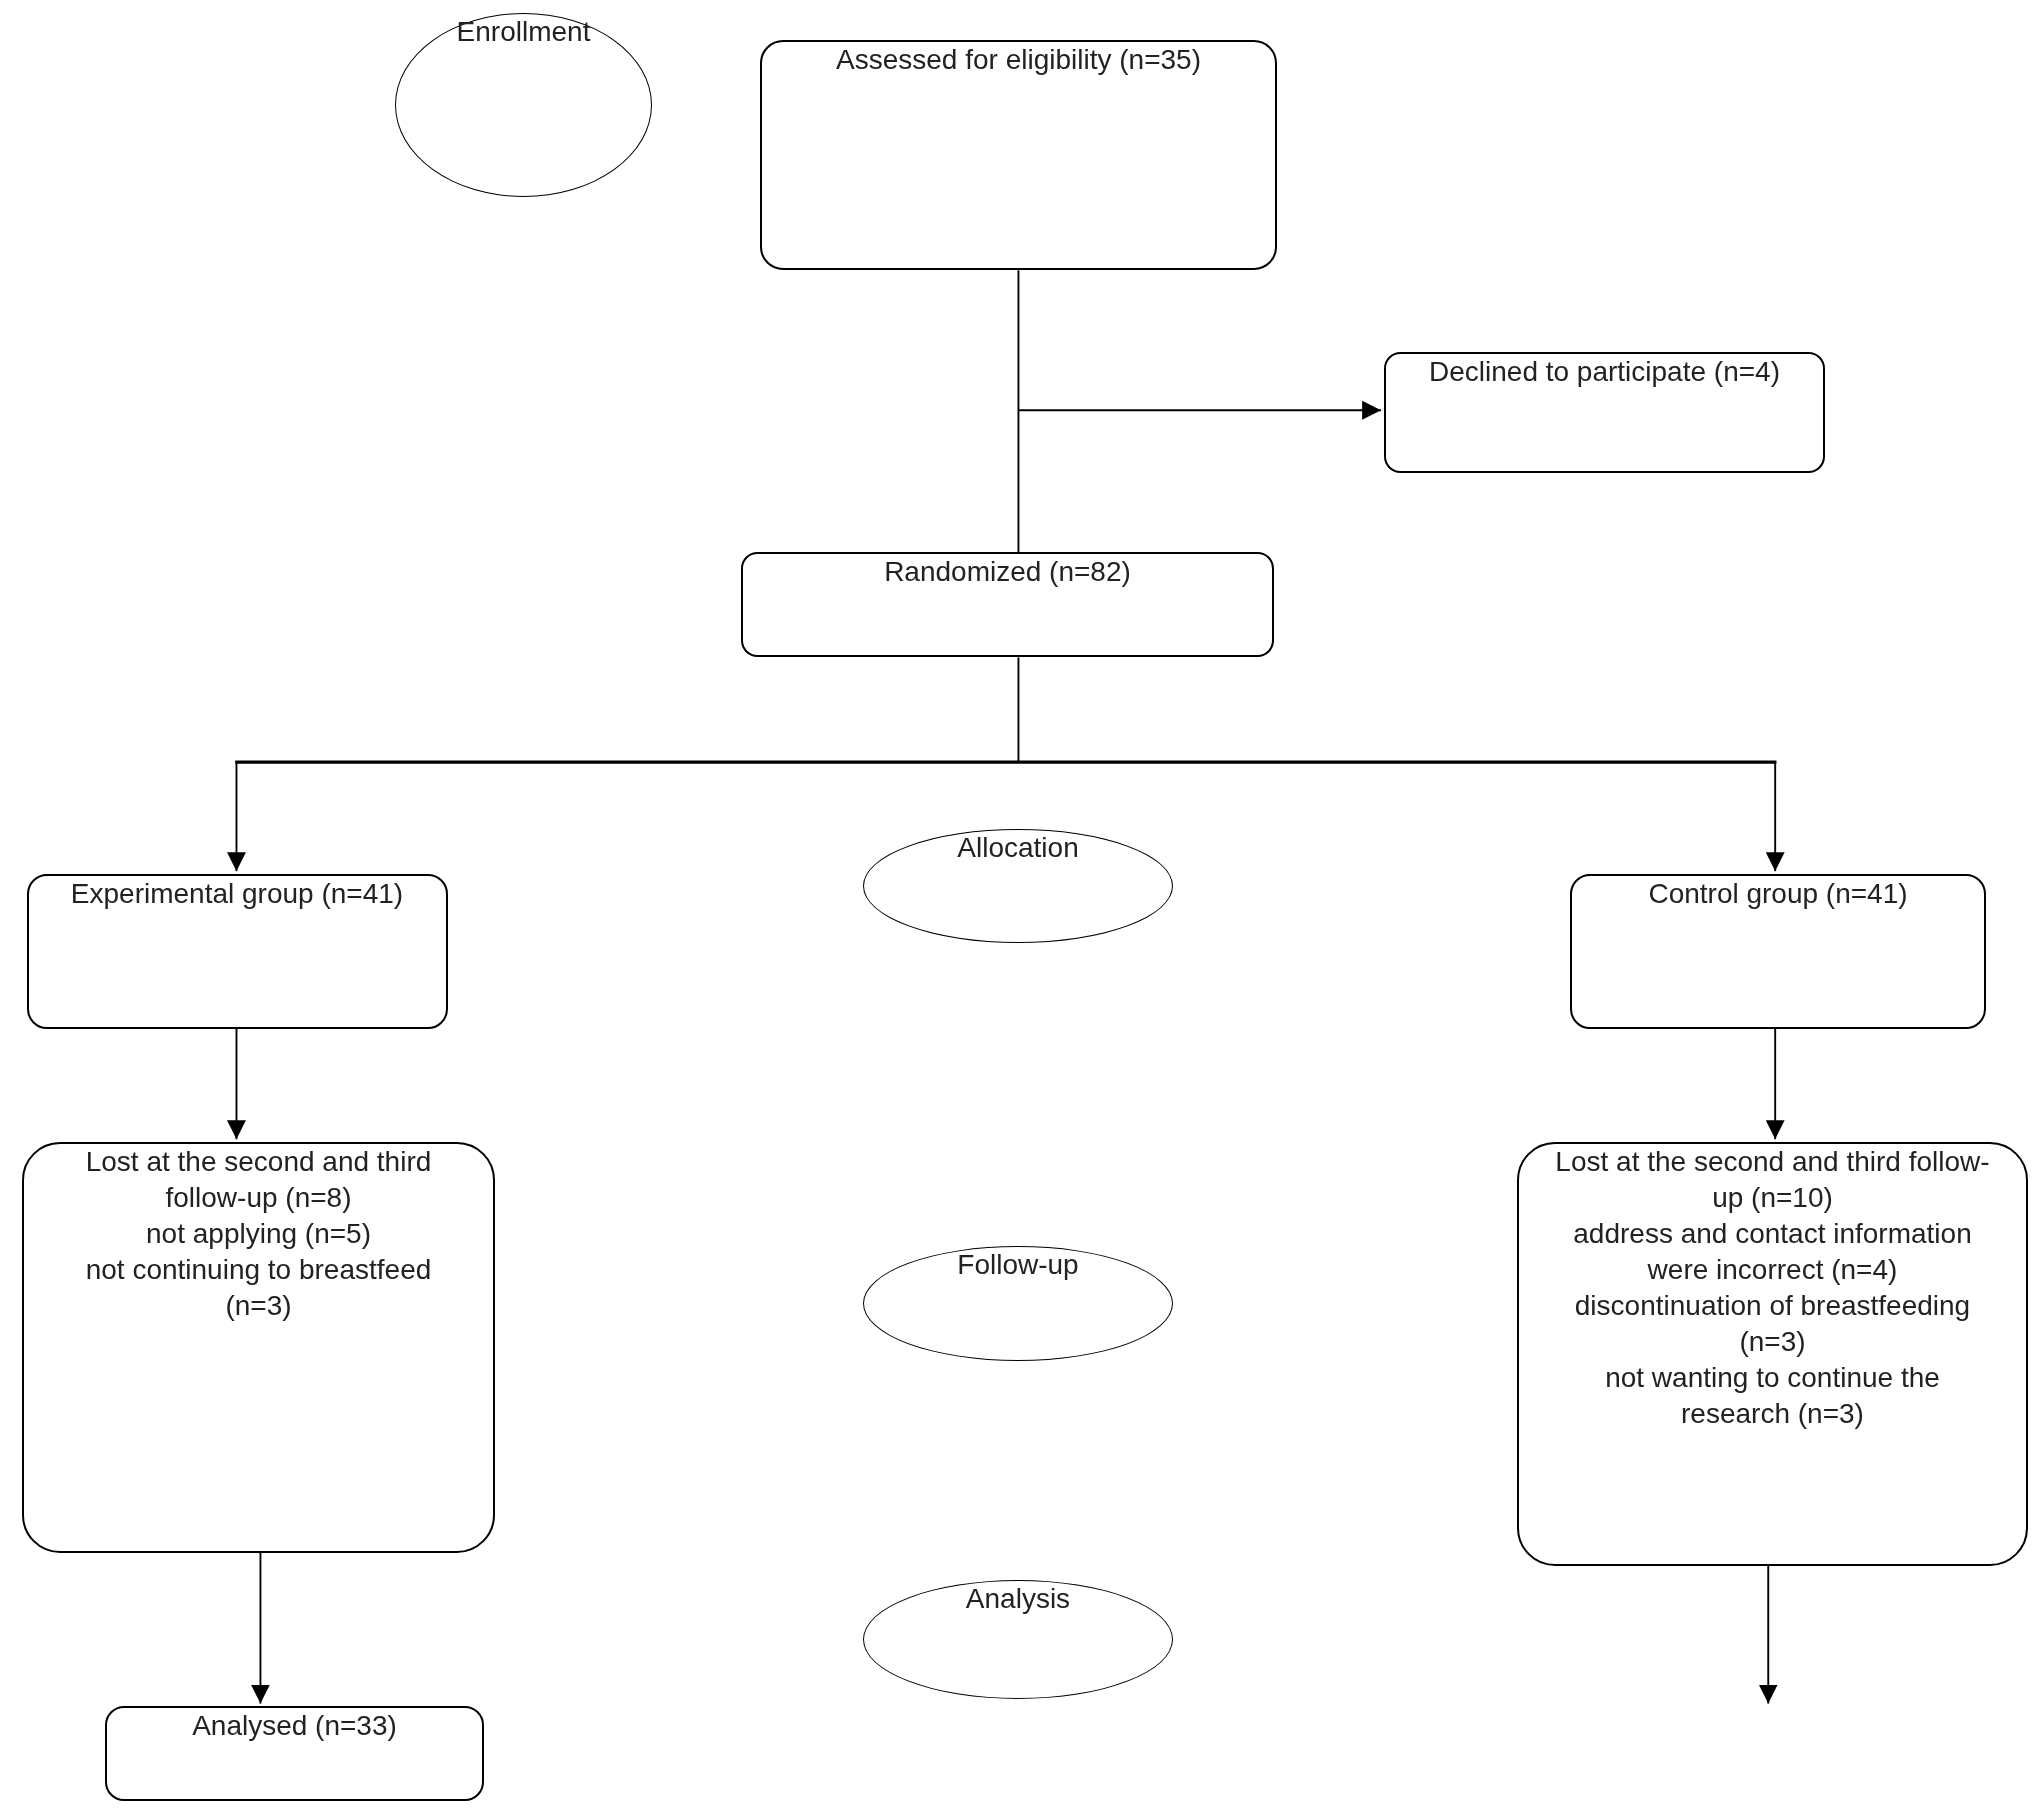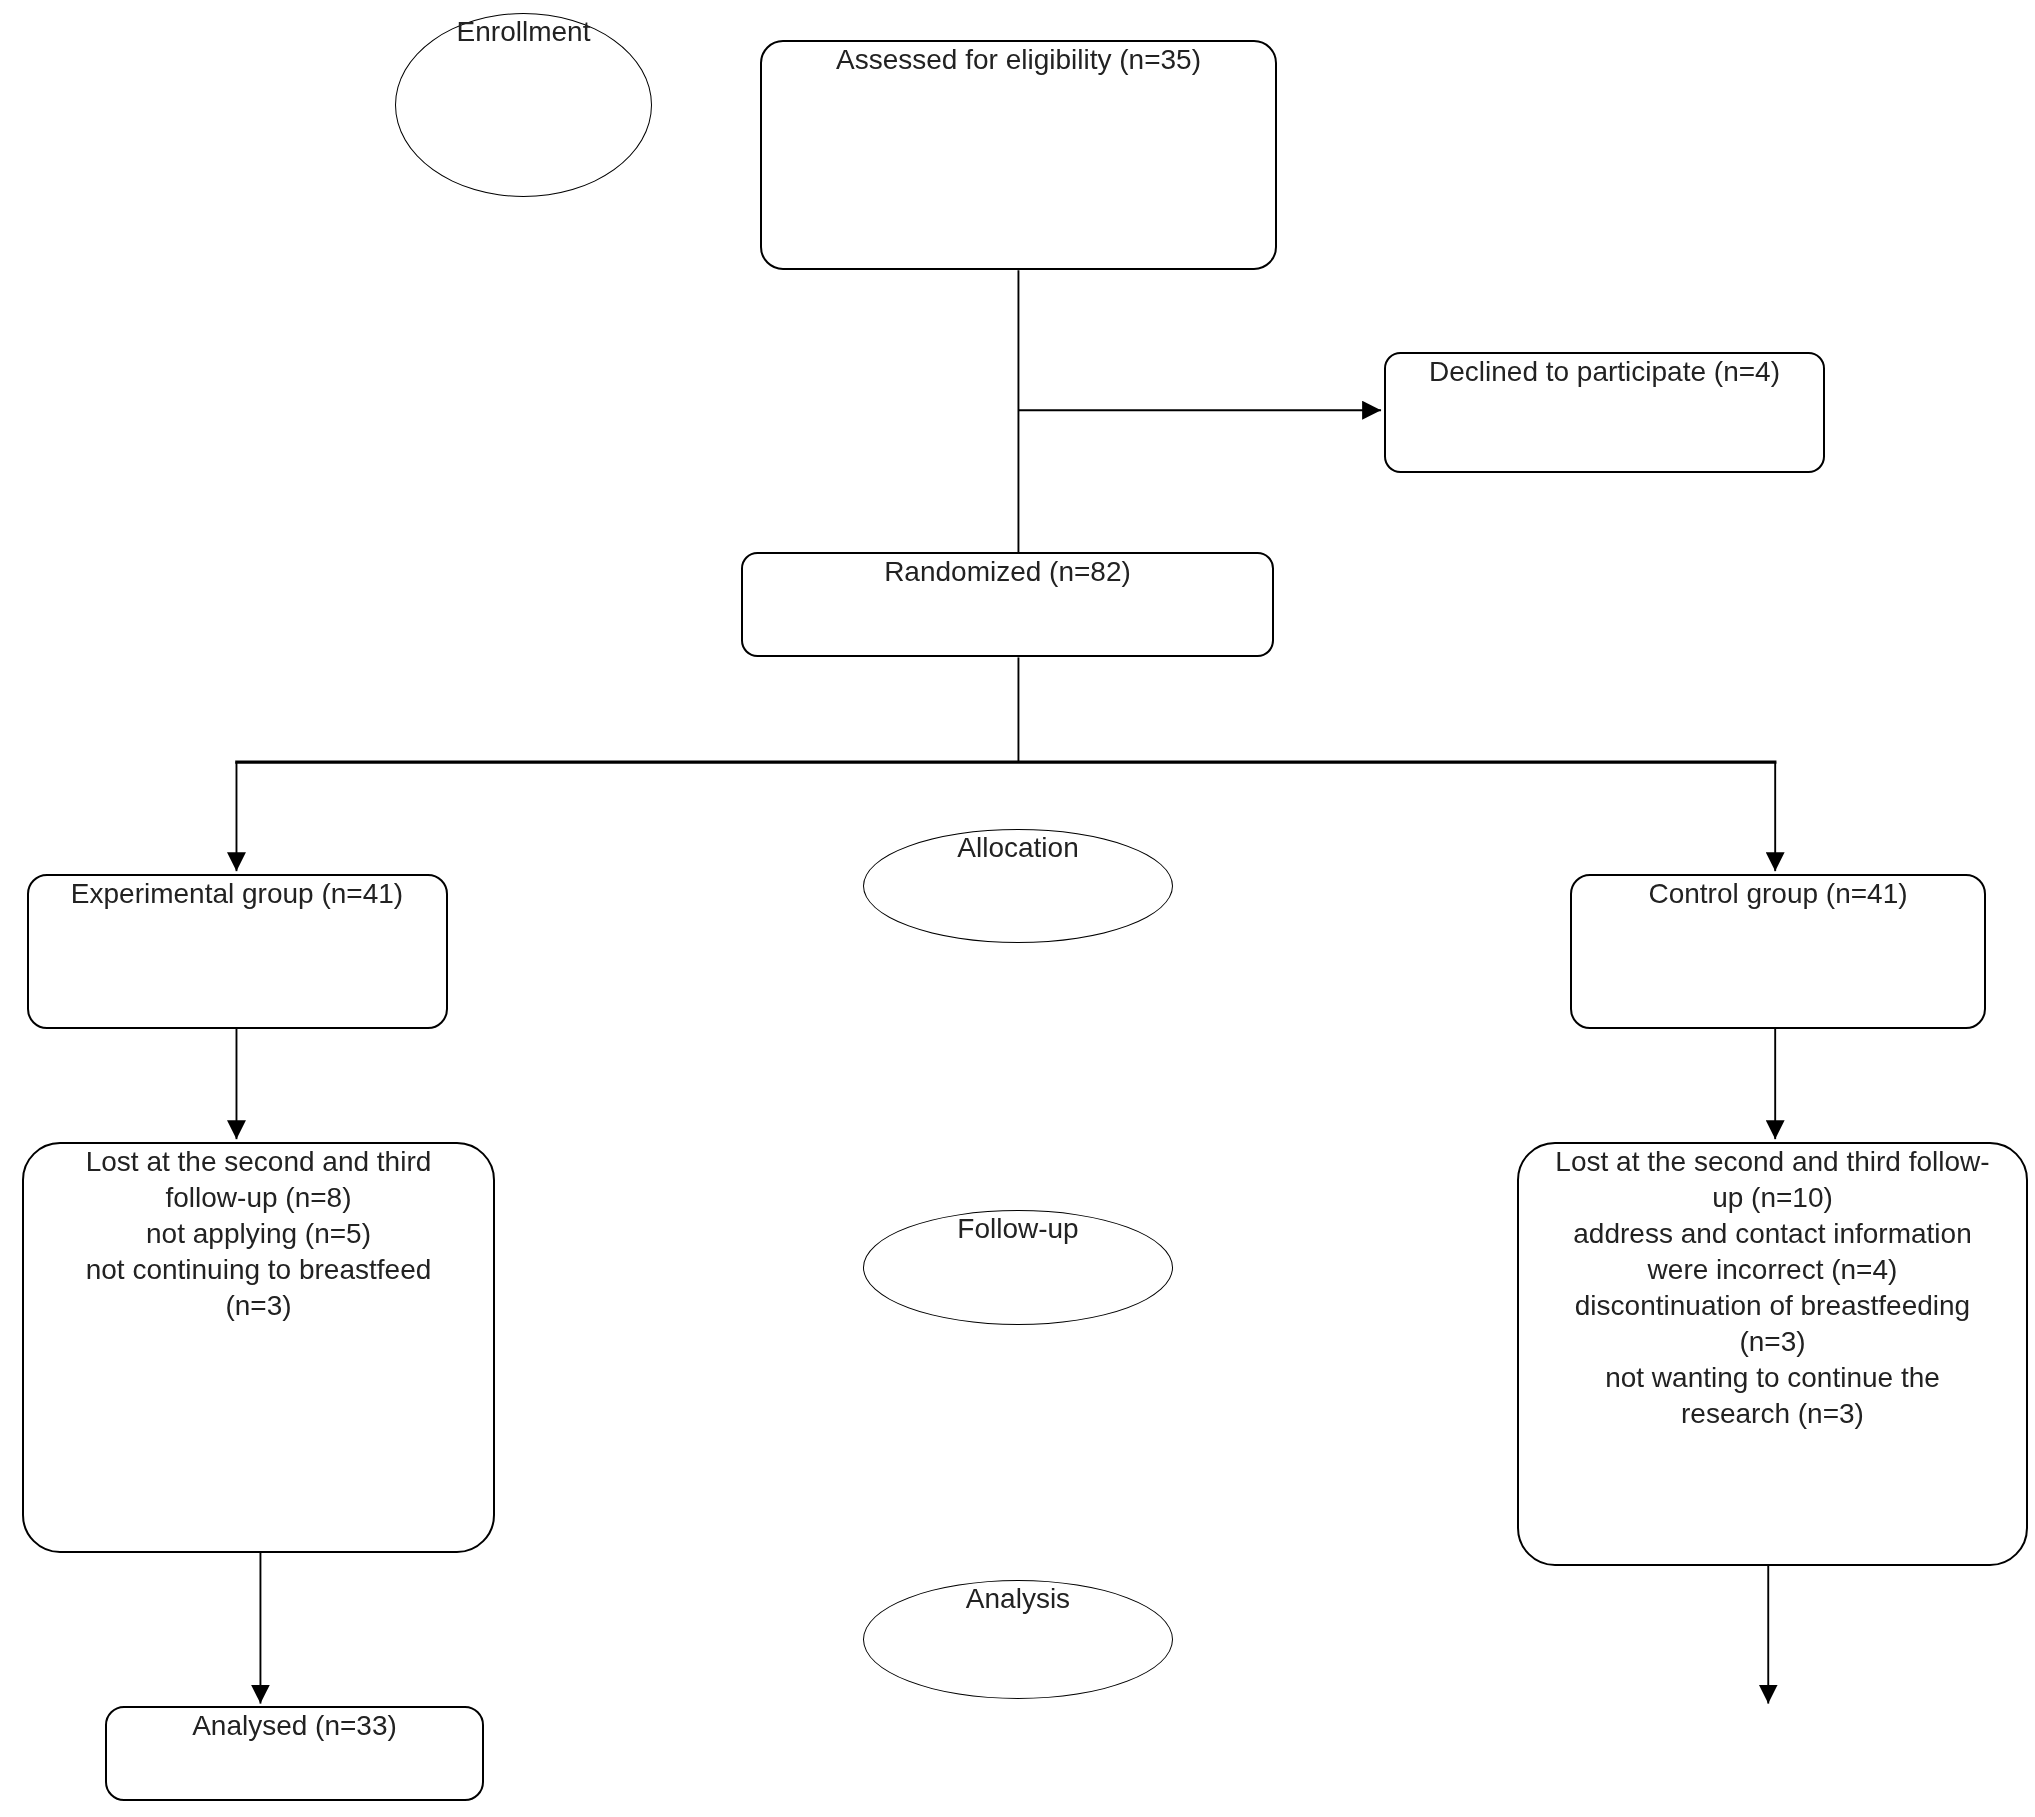--- a/index.html
+++ b/index.html
@@ -38,21 +38,21 @@
     border-radius: 50%;
     border-width: 1.9px;
   }
   .multiline {
     white-space: pre;
   }
 
   
   #enrollment-ellipse { left: 395px;  top: 12.6px;   width: 257px; height: 184px; }
   #allocation-ellipse { left: 863px; top: 829px; width: 310px; height: 114px; }
-  #followup-ellipse   { left: 863px; top: 1210px; width: 310px; height: 115px; }
+  #followup-ellipse   { left: 863px; top: 1246px; width: 310px; height: 115px; }
   #analysis-ellipse   { left: 863px; top: 1580px; width: 310px; height: 119px; }
 
   
   #assessed-box       { left: 760px; top: 40px;   width: 517px; height: 230px; border-radius: 23px; }
   #declined-box       { left: 1384px; top: 352px;  width: 441px; height: 121px; border-radius: 16.4px; }
   #randomized-box     { left: 741px; top: 552px;  width: 533px; height: 105px; border-radius: 16.4px; }
   #experimental-box   { left: 26.5px;   top: 874px; width: 421px; height: 155px; border-radius: 20px; }
   #control-box        { left: 1570px; top: 874px; width: 416px; height: 155px; border-radius: 20px; }
   #followup-left-box  { left: 22px;   top: 1142px; width: 473px; height: 411px; border-radius: 38px; }
   #followup-right-box { left: 1517px; top: 1142px; width: 511px; height: 424px; border-radius: 38px; }

